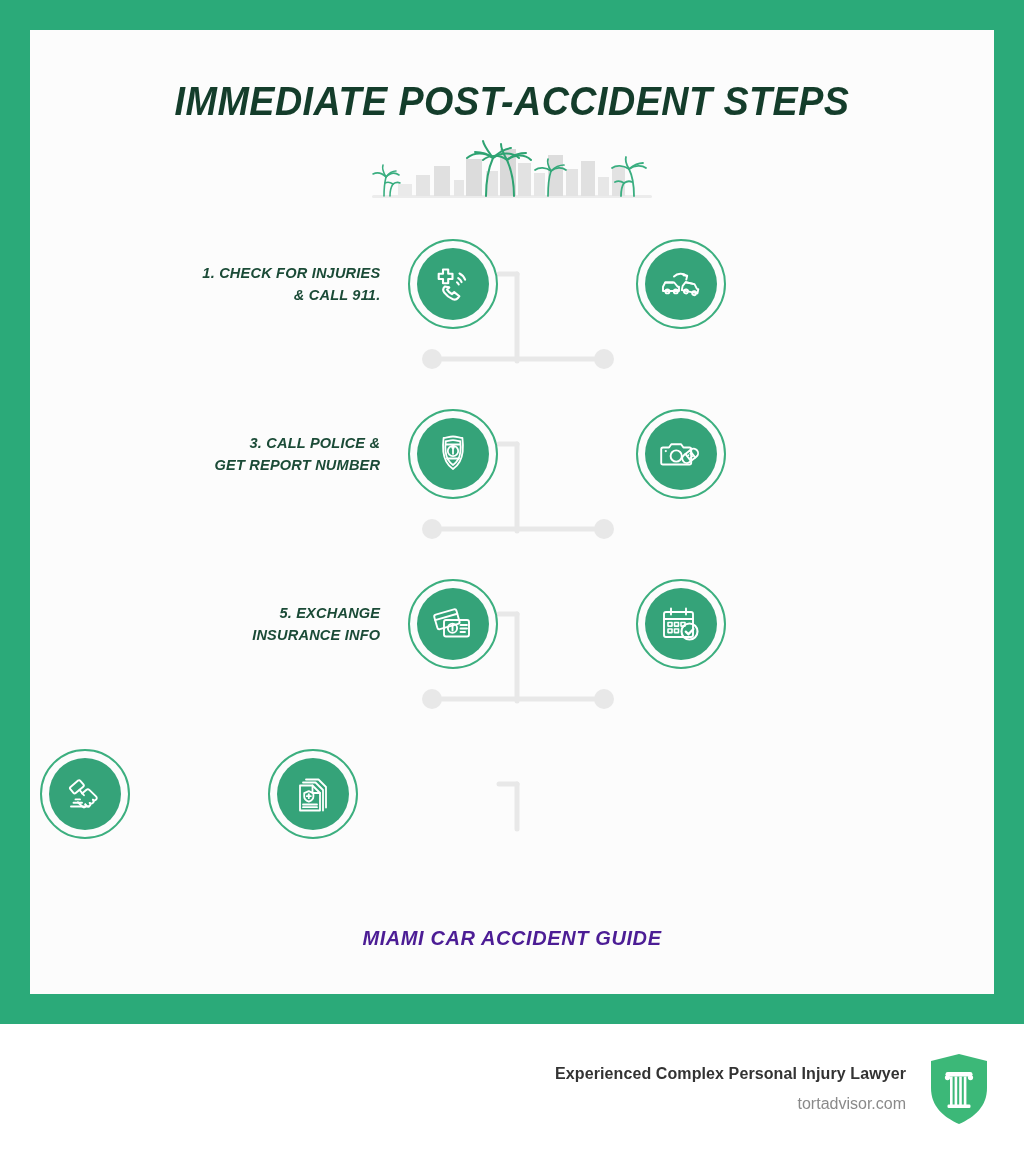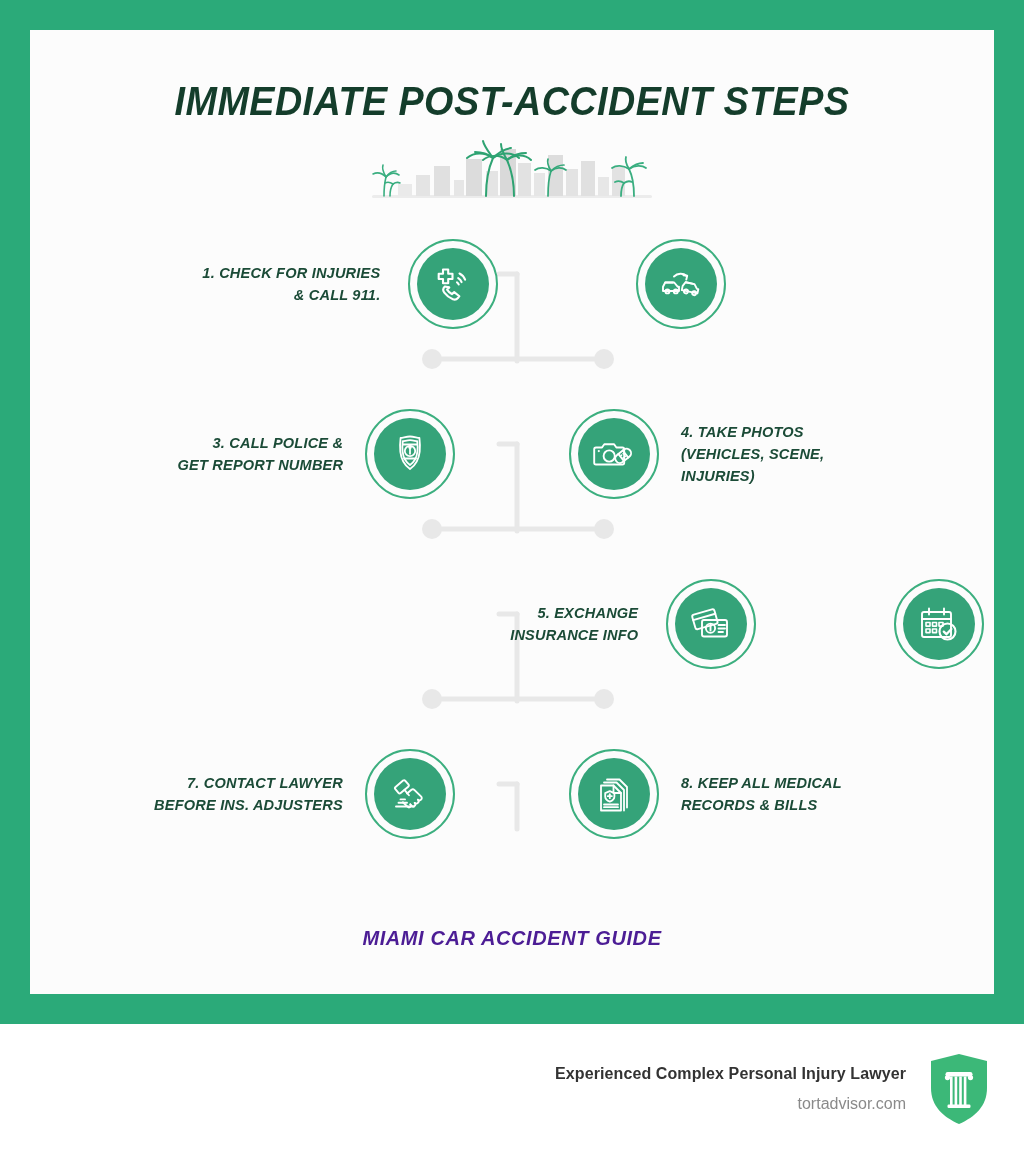--- a/index.html
+++ b/index.html
@@ -74,21 +74,21 @@
     position: absolute;
     left: 0;
     width: 964px;
     height: 110px;
     display: flex;
     align-items: center;
     z-index: 2;
   }
   .row.r1 { top: 0px; }
   .row.r2 { top: 170px; align-items: center; }
-  .row.r3 { top: 340px; justify-content: flex-end; }
+  .row.r3 { top: 340px; }
   .row.r4 { top: 510px; }
 
   .side-left {
     width: 368px;
     text-align: right;
     padding-right: 18px;
     box-sizing: border-box;
   }
   .side-right {
     width: 368px;
@@ -396,27 +396,20 @@
                     <circle cx="31.2" cy="23.4" r="0.9" fill="#FFFFFF" stroke="none"></circle>
                     <circle cx="33.6" cy="23.4" r="0.9" fill="#FFFFFF" stroke="none"></circle>
                     <circle cx="31.2" cy="26.6" r="0.9" fill="#FFFFFF" stroke="none"></circle>
                     <circle cx="33.6" cy="26.6" r="0.9" fill="#FFFFFF" stroke="none"></circle>
                   </g>
                 </g>
               </svg>
             </div>
           </div>
         </div>
-        <div class="side-right">
-          <span class="label">
-            <span>4. TAKE PHOTOS</span><br>
-            <span>(VEHICLES, SCENE,</span><br>
-            <span>INJURIES)</span>
-          </span>
-        </div>
       </div>
 
       <div class="row r3">
         <div class="side-left">
           <span class="label">
             <span>5. EXCHANGE</span><br>
             <span>INSURANCE INFO</span>
           </span>
         </div>
         <div class="icon-slot">
@@ -464,26 +457,20 @@
                   <circle cx="31.5" cy="30.5" r="8" stroke-width="2.1"></circle>
                   <path d="M27.8 30.6l2.6 2.7 5-5.3" stroke-width="2.3"></path>
                 </g>
               </svg>
             </div>
           </div>
         </div>
       </div>
 
       <div class="row r4">
-        <div class="side-left">
-          <span class="label">
-            <span>7. CONTACT LAWYER</span><br>
-            <span>BEFORE INS. ADJUSTERS</span>
-          </span>
-        </div>
         <div class="icon-slot">
           <div class="circle">
             <div class="ring"></div>
             <div class="disc">
               <svg width="46" height="46" viewBox="0 0 46 46">
                 <g fill="none" stroke="#FFFFFF" stroke-width="1.9" stroke-linejoin="round" stroke-linecap="round">
 
                   <g transform="rotate(-40 17 16)">
                     <rect x="9" y="10.5" width="13" height="8" rx="1.6"></rect>
                     <path d="M15.5 18.5v7"></path>
@@ -519,26 +506,20 @@
                   <path d="M18.8 20.2l4.6 2v3.3c0 2.4-1.8 4.2-4.6 5.2-2.8-1-4.6-2.8-4.6-5.2v-3.3z"></path>
                   <path d="M18.8 23.2v4"></path>
                   <path d="M16.8 25.2h4"></path>
 
                   <path d="M13 33.5h14"></path>
                   <path d="M13 36.2h14"></path>
                 </g>
               </svg>
             </div>
           </div>
-        </div>
-        <div class="side-right">
-          <span class="label">
-            <span>8. KEEP ALL MEDICAL</span><br>
-            <span>RECORDS &amp; BILLS</span>
-          </span>
         </div>
       </div>
 
     </div>
 
     <div class="card-footer">MIAMI CAR ACCIDENT GUIDE</div>
 
   </div>
 </div>
 

